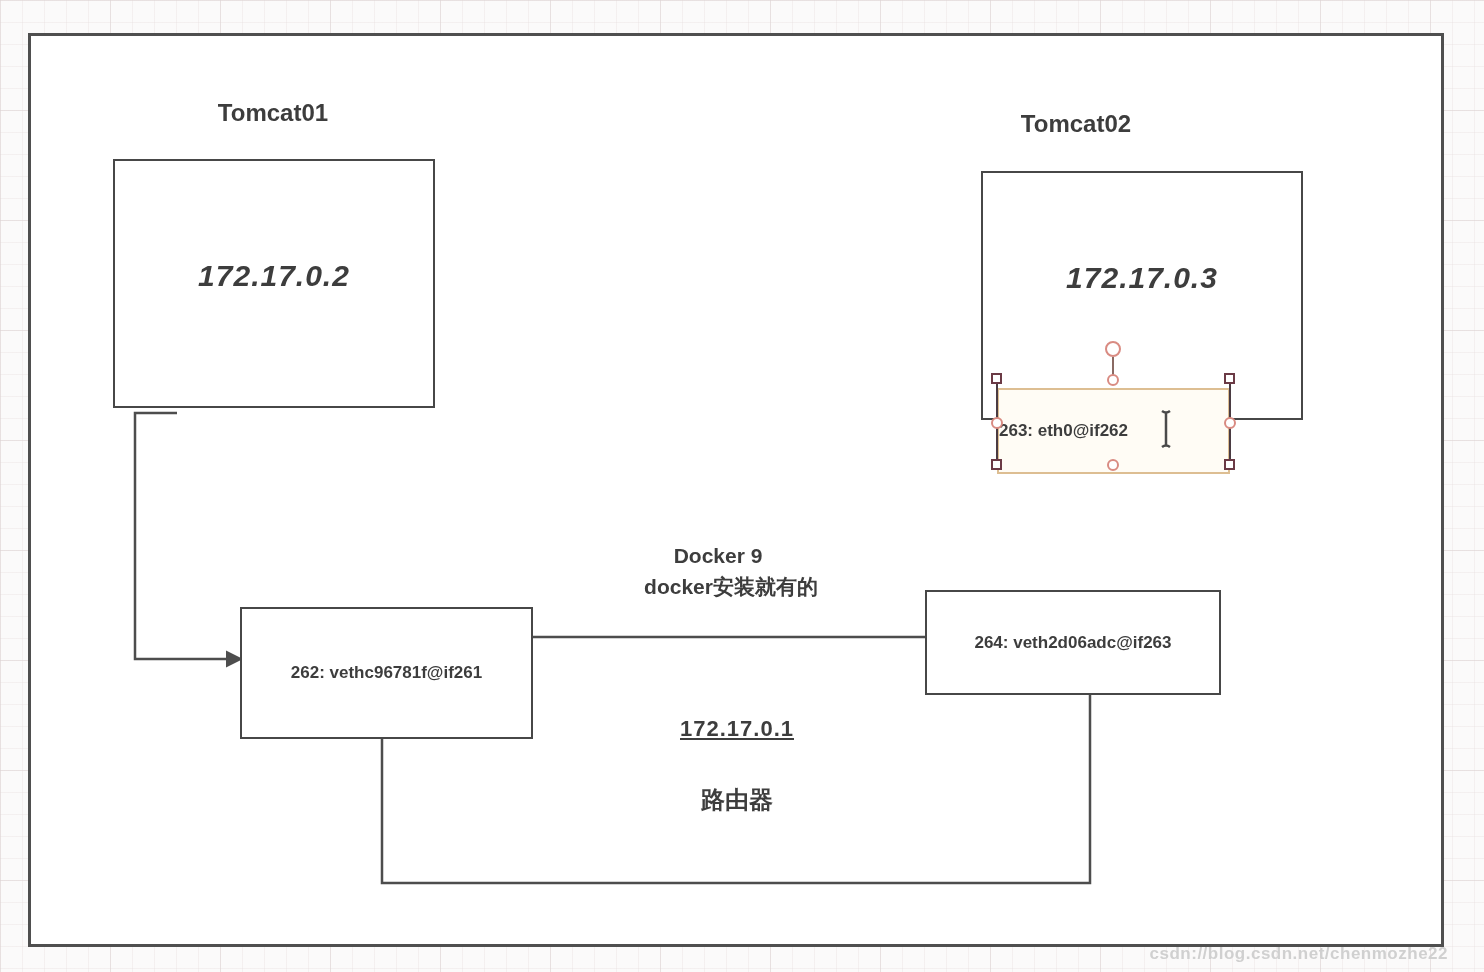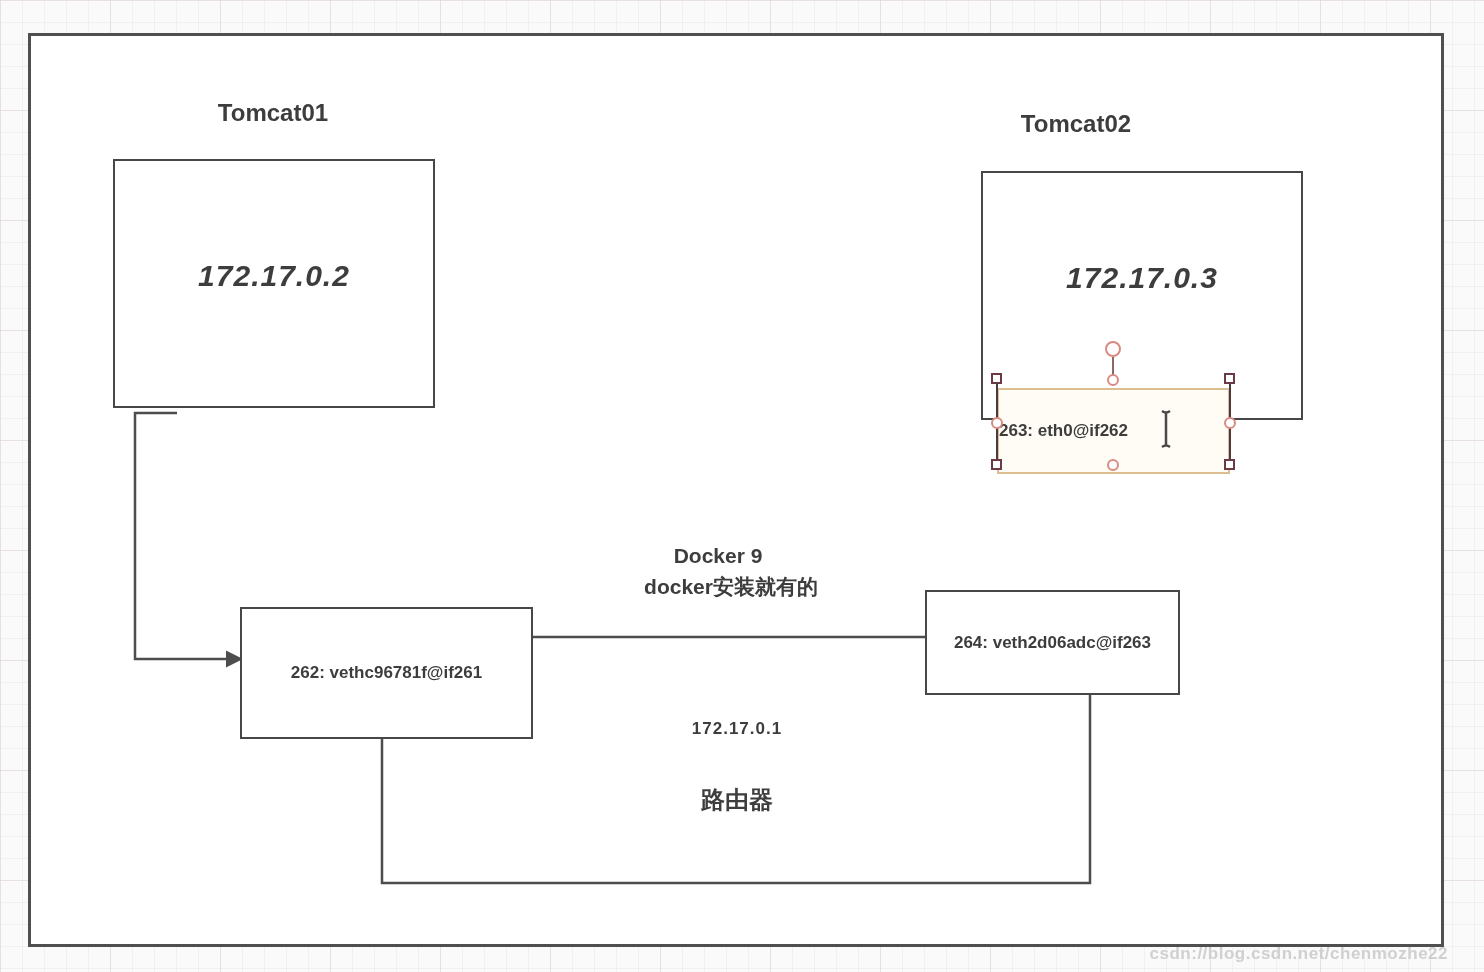--- a/index.html
+++ b/index.html
@@ -28,21 +28,21 @@
     color:#3d3d3d;
   }
   .lbl{
     position:absolute;transform:translate(-50%,-50%);
     color:#3d3d3d;font-weight:bold;white-space:nowrap;text-align:center;
   }
   .t-title{font-size:24px;}
   .t-ip-big{font-size:30px;letter-spacing:1px;font-style:italic;}
   .t-iface{font-size:17px;font-weight:bold;}
   .t-bridge{font-size:21px;line-height:31px;}
-  .t-ip-mid{font-size:17px;letter-spacing:1px;}
+  .t-ip-mid{font-size:22px;letter-spacing:1px;text-decoration:underline;}
   .t-router{font-size:24px;}
   svg.edges{position:absolute;inset:0;}
   
   .sel-box{
     position:absolute;left:997px;top:379px;width:233px;height:86px;
     box-sizing:border-box;background:#fffcf5;border:2px solid #ddbe92;
     display:flex;align-items:center;justify-content:flex-start;color:#3d3d3d;margin-top:9px;
   }
   .sel-edge-line{position:absolute;width:2px;background:#4a3b42;}
   .handle{position:absolute;box-sizing:border-box;background:#ffffff;}
@@ -105,21 +105,21 @@
     <g stroke="#4a4a4a" stroke-width="2.5" fill="none">
       <path d="M7 3 Q11 6 15 3"></path>
       <path d="M11 4 V38"></path>
       <path d="M7 39 Q11 36 15 39"></path>
     </g>
   </svg>
 
   <div class="shape t-iface" style="left:240px;top:607px;width:293px;height:132px;">
     <span>262: vethc96781f@if261</span>
   </div>
-  <div class="shape t-iface" style="left:925px;top:590px;width:255px;height:105px;">
+  <div class="shape t-iface" style="left:925px;top:590px;width:296px;height:105px;">
     <span>264: veth2d06adc@if263</span>
   </div>
 
   <div class="lbl t-bridge" style="left:718px;top:555px;">Docker 9</div>
   <div class="lbl t-bridge" style="left:731px;top:586px;">docker安装就有的</div>
   <div class="lbl t-ip-mid" style="left:737px;top:729px;">172.17.0.1</div>
   <div class="lbl t-router" style="left:737px;top:800px;">路由器</div>
 
 </div>
 

